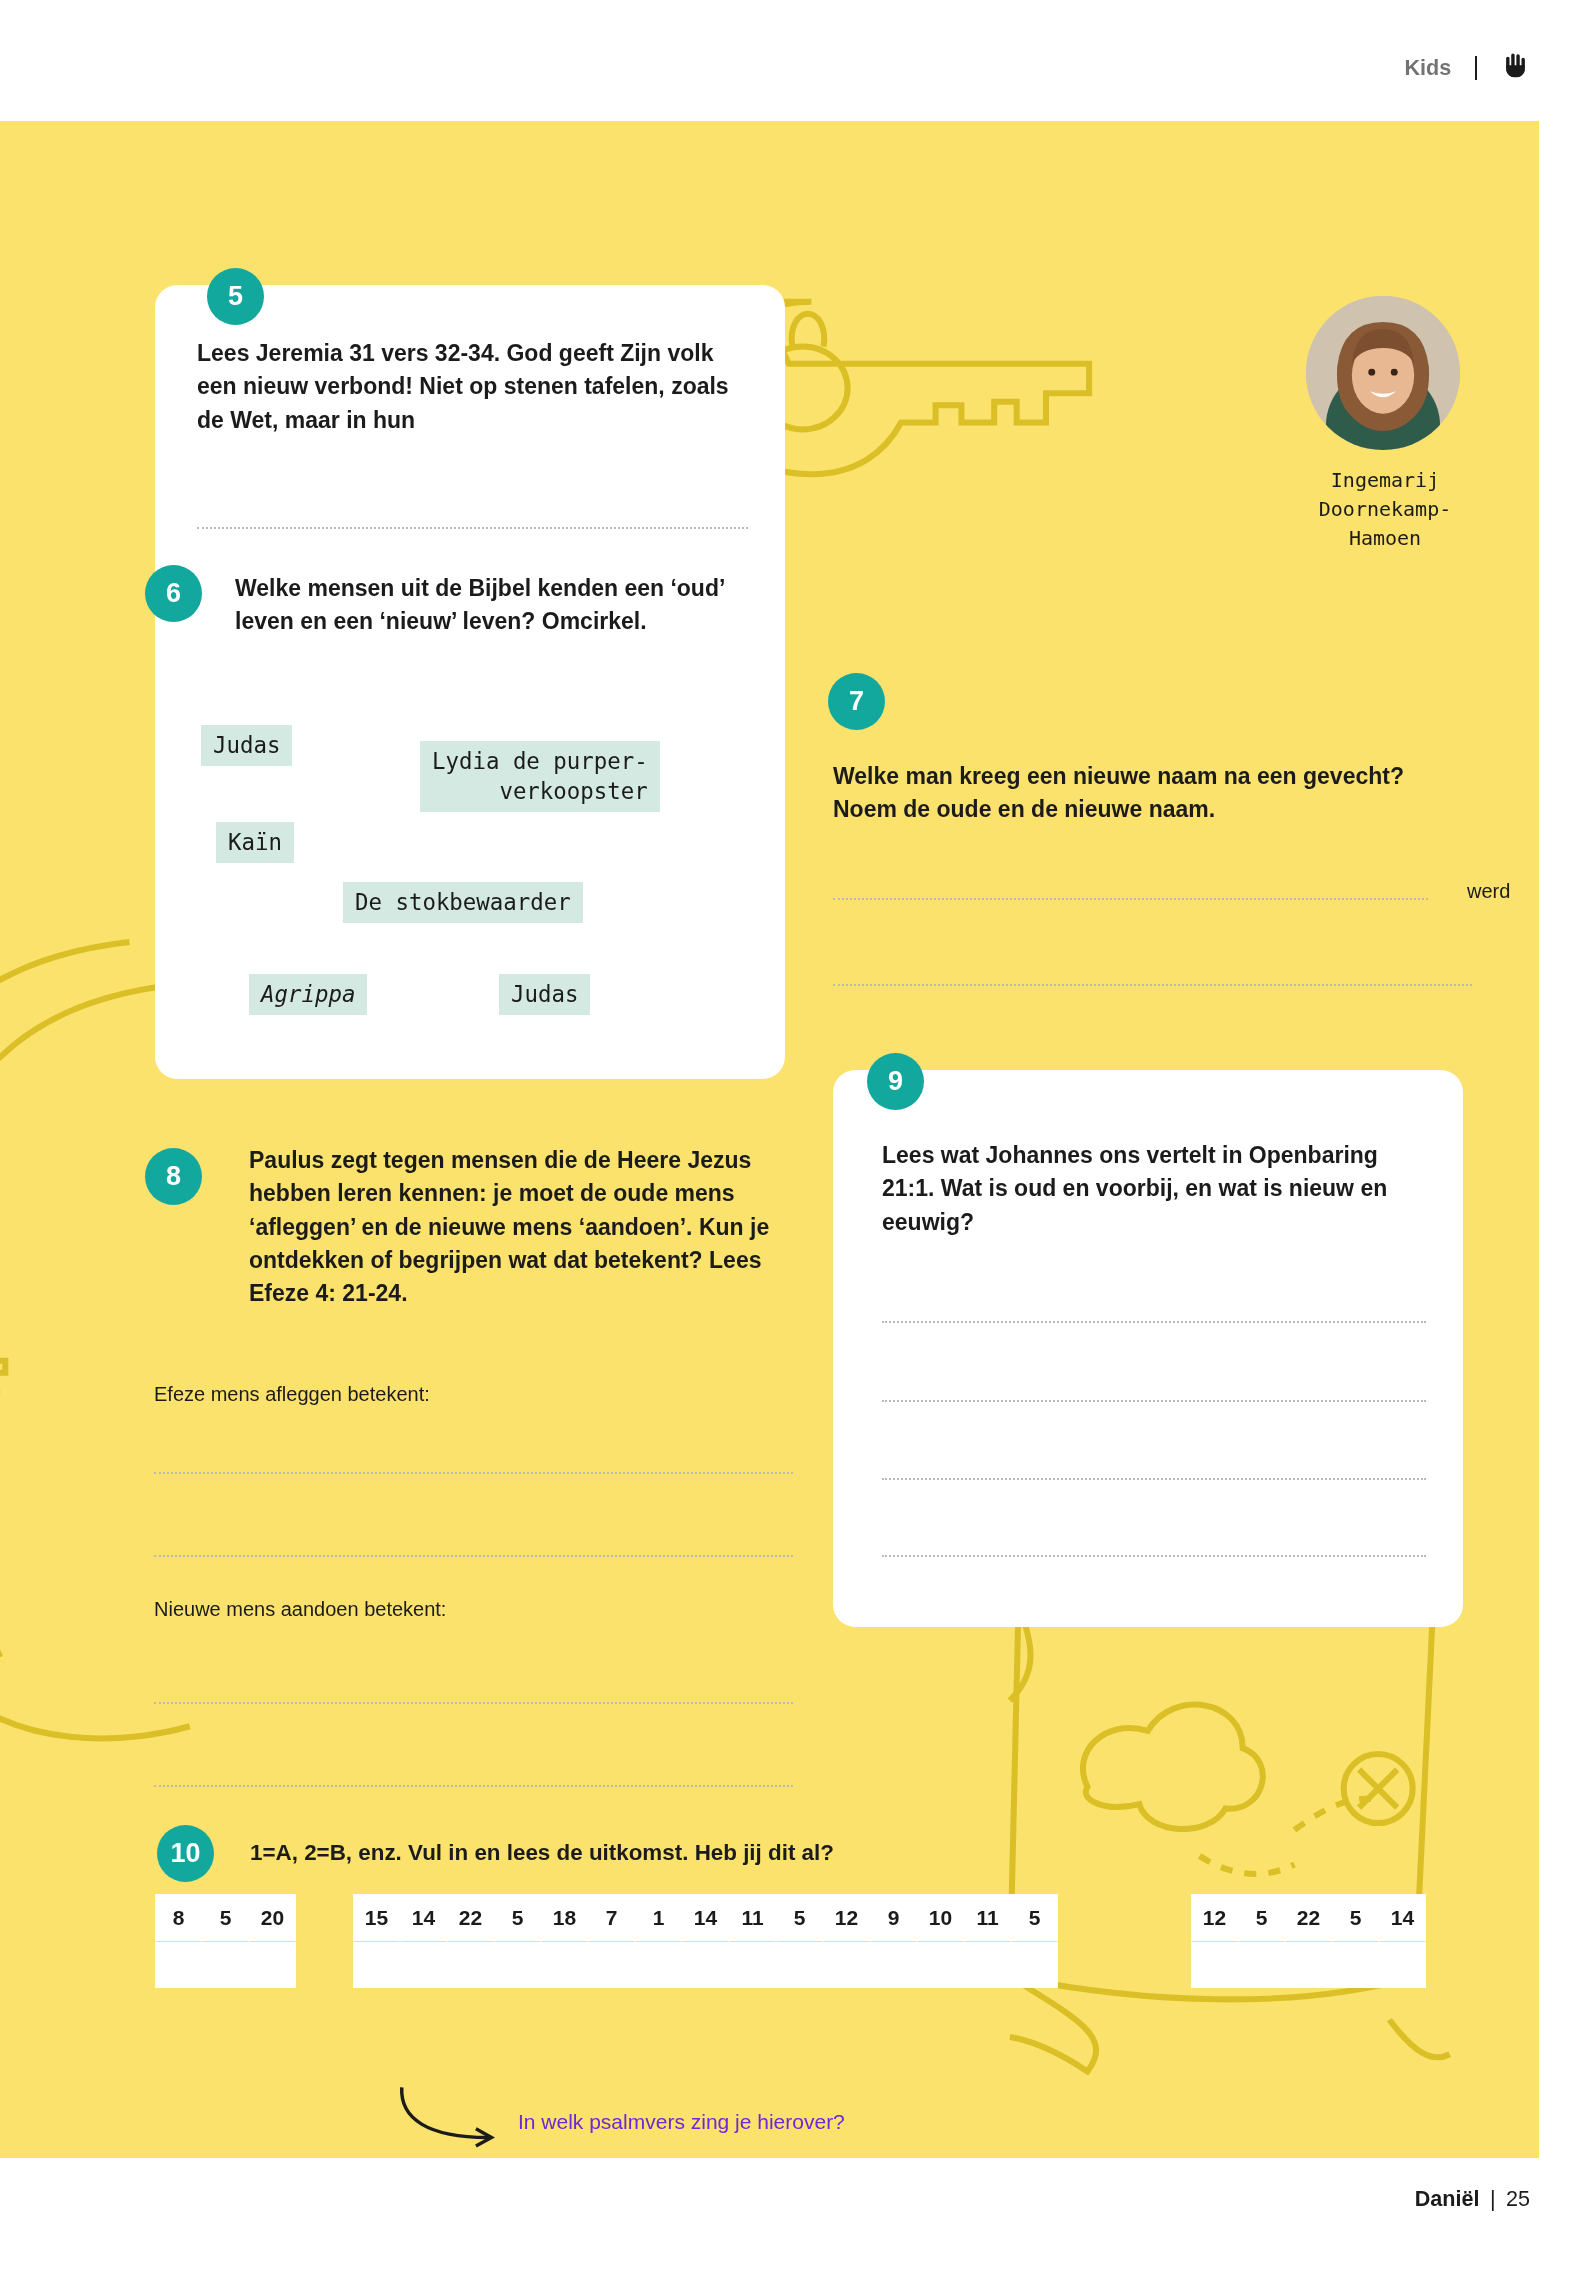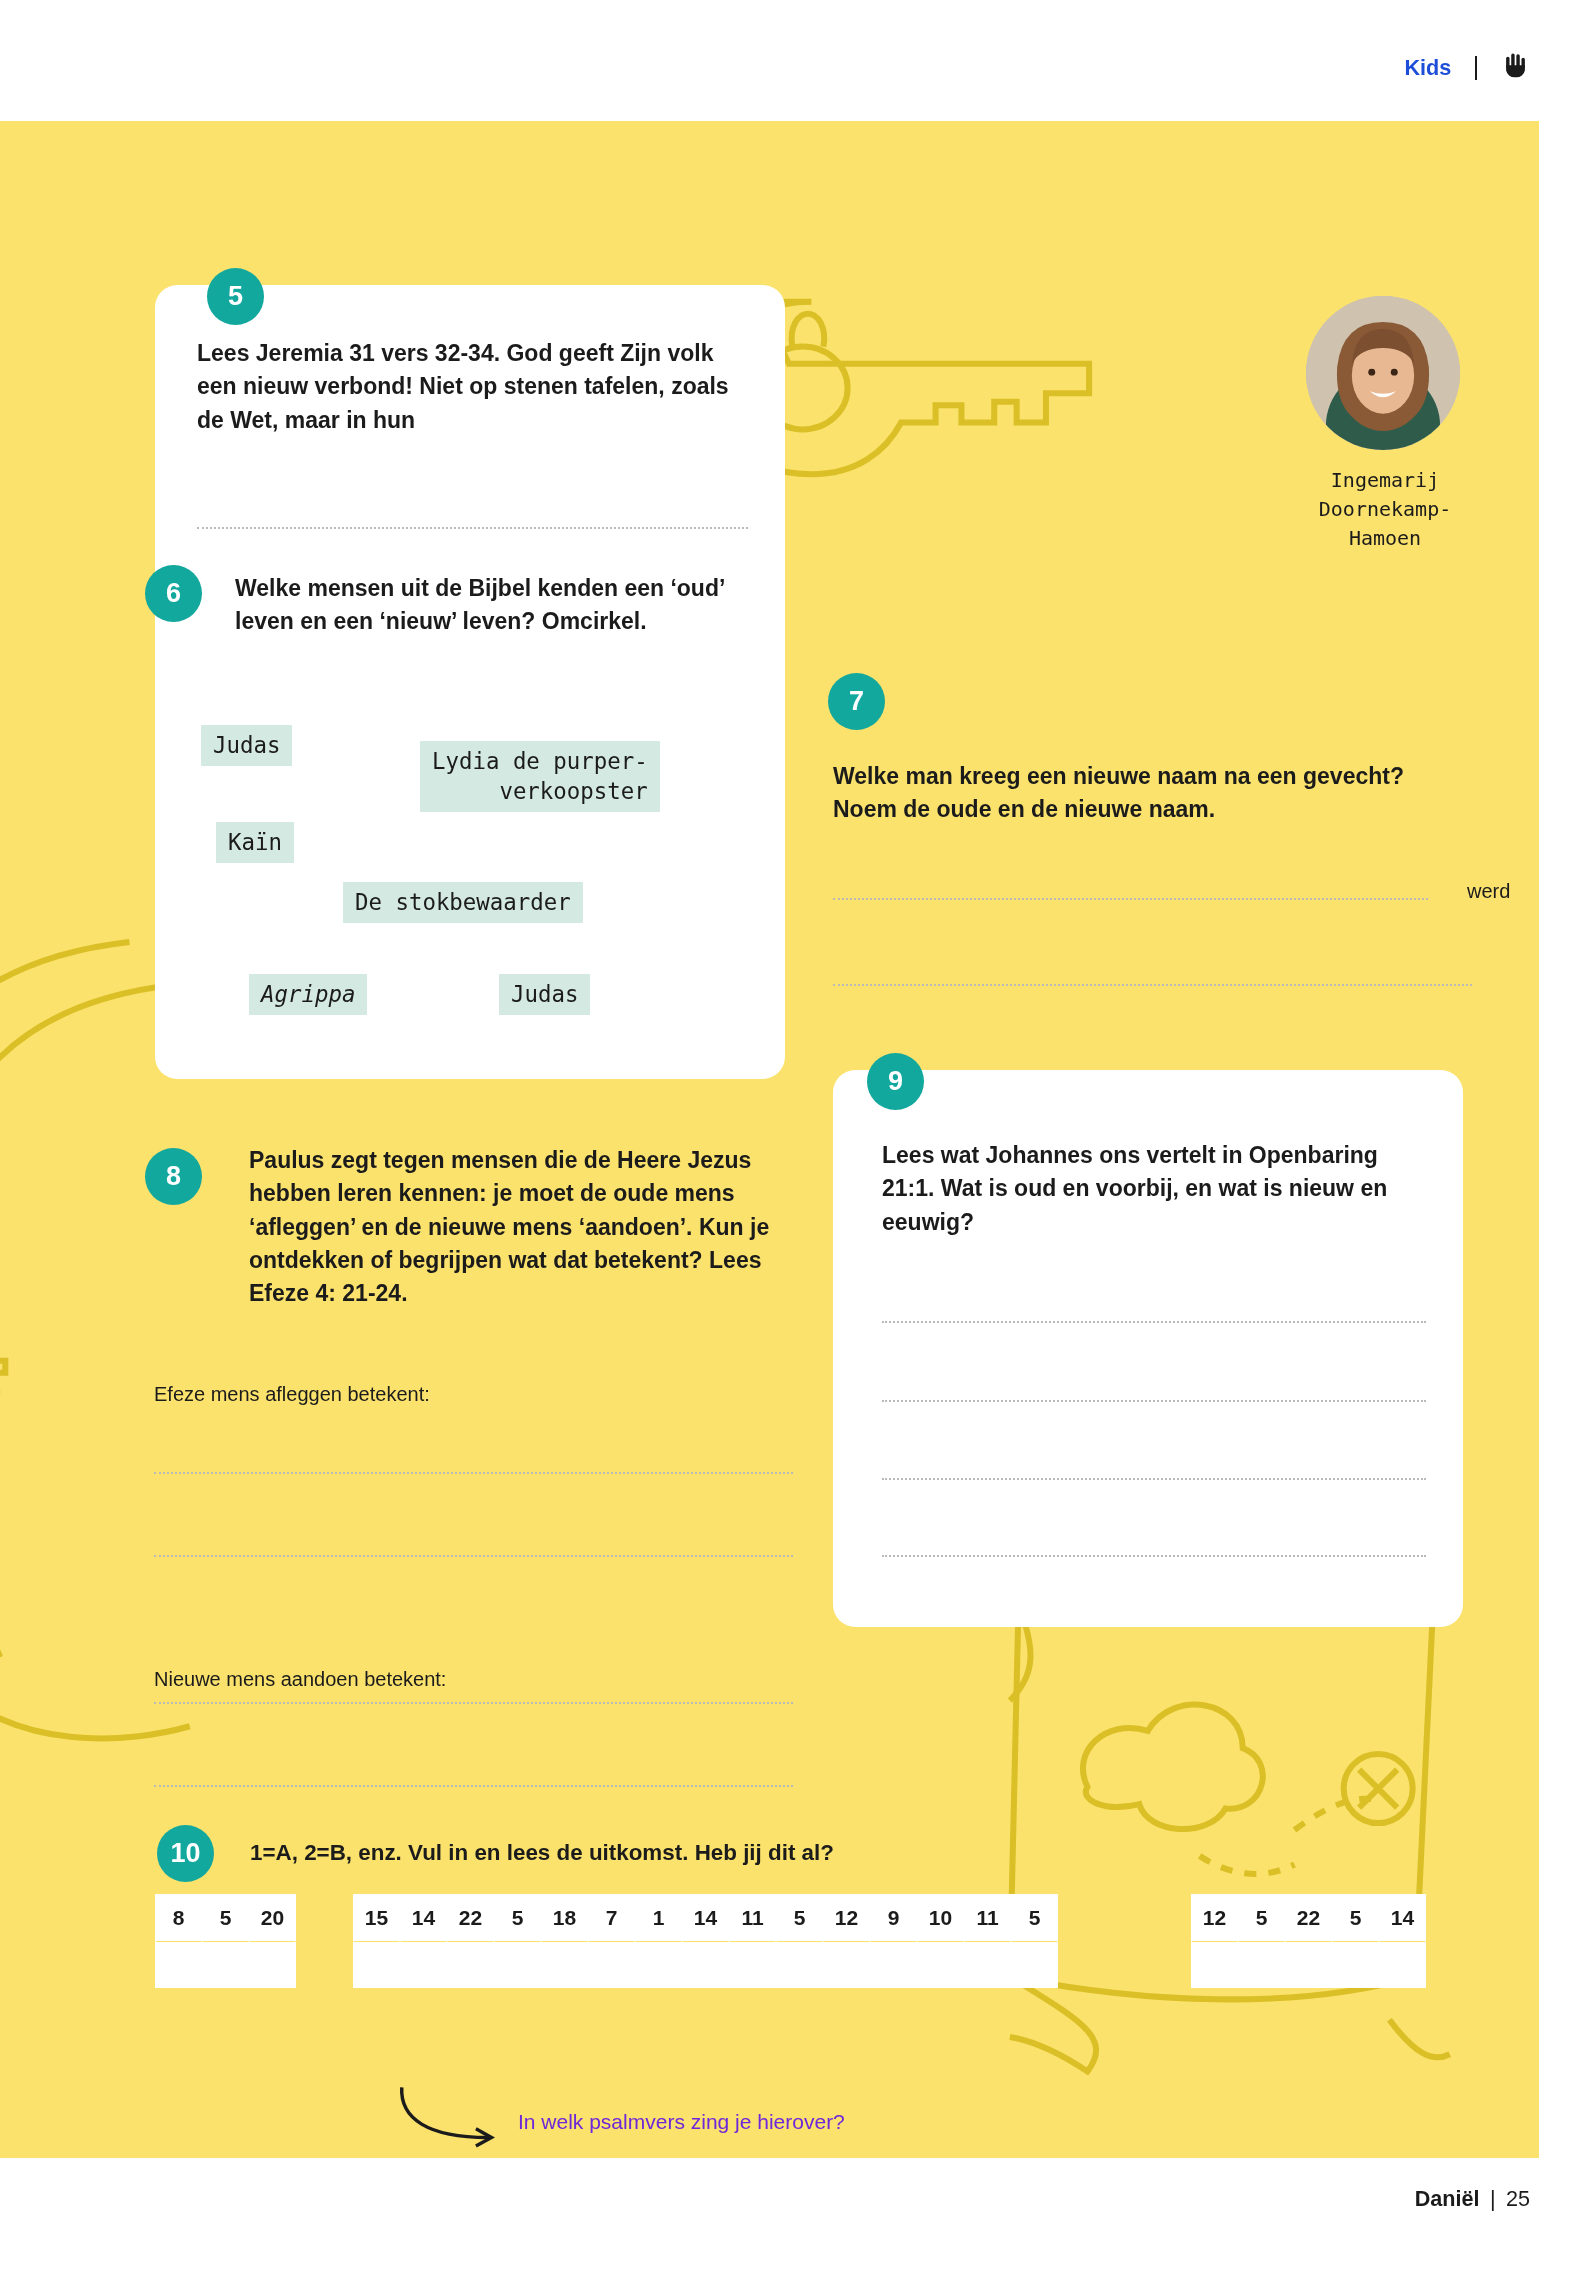--- a/index.html
+++ b/index.html
@@ -23,21 +23,21 @@
   }
   .header-right {
     position: absolute;
     right: 62px;
     top: 50px;
     display: flex;
     align-items: center;
     gap: 24px;
     font-weight: bold;
     font-size: 21.6px;
-    color: #1d4ed8;
+    color: #737373;
   }
   .header-divider {
     width: 1.7px;
     height: 24px;
     background: #1b1b1b;
     display: inline-block;
   }
   .hand-icon { display: block; }
 
   
@@ -276,21 +276,21 @@
   <div class="ans-label" style="left:1439px; top:759px;margin-left:28px;">werd</div>
   <div class="rule" style="left:833px; top:863px; width:639px;"></div>
 
   <div class="badge badge-8">8</div>
   <div class="q-text q8">Paulus zegt tegen mensen die de Heere Jezus hebben leren kennen: je moet de oude mens  ‘afleggen’ en de nieuwe mens ‘aandoen’. Kun je ontdekken of begrijpen wat dat betekent? Lees Efeze 4: 21-24.</div>
 
   <div class="ans-label" style="left:154px; top:1262px;">Efeze mens afleggen betekent:</div>
   <div class="rule" style="left:154px; top:1351px; width:639px;"></div>
   <div class="rule" style="left:154px; top:1434px; width:639px;"></div>
 
-  <div class="ans-label" style="left:154px; top:1547px;text-align:right;">Nieuwe mens aandoen betekent:</div>
+  <div class="ans-label" style="left:154px; top:1477px;text-align:right;">Nieuwe mens aandoen betekent:</div>
   <div class="rule" style="left:154px; top:1581px; width:639px;"></div>
   <div class="rule" style="left:154px; top:1664px; width:639px;"></div>
 
   <div class="card card-9"></div>
   <div class="badge badge-9">9</div>
   <div class="q-text q9">Lees wat Johannes ons vertelt in Openbaring 21:1. Wat is oud en voorbij, en wat is nieuw en eeuwig?</div>
   <div class="rule" style="left:882px; top:1200px; width:544px;"></div>
   <div class="rule" style="left:882px; top:1279px; width:544px;"></div>
   <div class="rule" style="left:882px; top:1357px; width:544px;"></div>
   <div class="rule" style="left:882px; top:1434px; width:544px;"></div>

